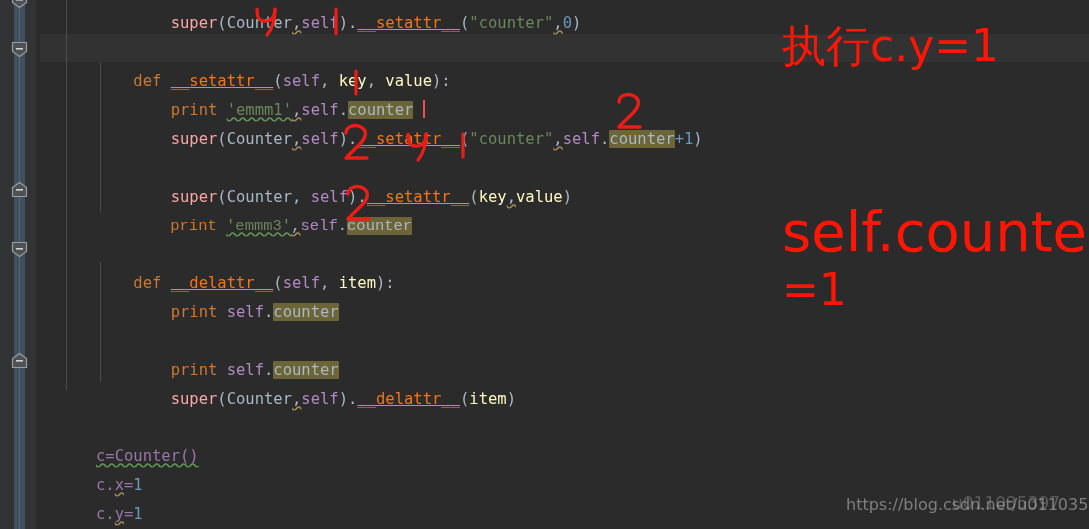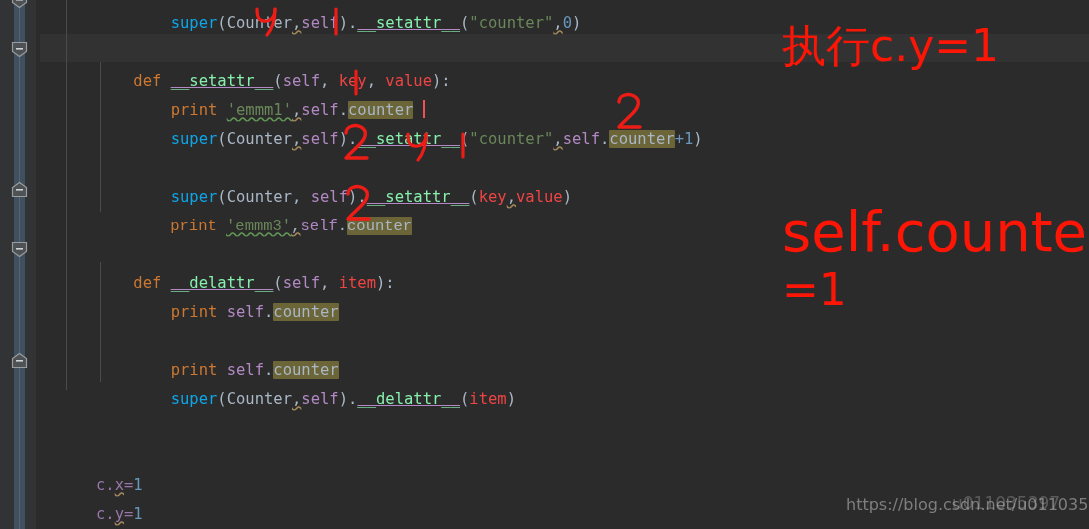--- a/index.html
+++ b/index.html
@@ -73,29 +73,29 @@
   }
   
   .indent-guide {
     position: absolute;
     width: 1px;
     background: #4b4b4b;
   }
 
   
   .kw      { color: #cc7832; }      
-  .fn      { color: #86efac; }
+  .fn      { color: #f97316; }
   .selfk   { color: #b389c5; }      
-  .param   { color: #ef4444; }
+  .param   { color: #fef9c3; }
   .str     { color: #6a8759; }
   .num     { color: #6897bb; }
   .pln     { color: #a9b7c6; }
   .ident   { color: #a9b7c6; }
   .bluid   { color: #9876aa; }
-  .call    { color: #0ea5e9; }
+  .call    { color: #fca5a5; }
   .under   { text-decoration: underline; text-decoration-color: #b389c5; }
 
   .hl {  
     background: #6b6538;
     color: #a9b7c6;
     border-radius: 1px;
   }
   .typo { 
     text-decoration: underline wavy #629755;
     text-decoration-skip-ink: none;
@@ -245,20 +245,23 @@
     <div class="ln" style="top:327px;">
       <span class="pln">        </span><span class="kw">print</span><span class="pln"> </span><span class="selfk">self</span><span class="pln">.</span><span class="hl">counter</span>
     </div>
 
     
     <div class="ln" style="top:356px;">
       <span class="pln">        </span><span class="call">super</span><span class="pln">(</span><span class="ident">Counter</span><span class="warnsq pln">,</span><span class="selfk">self</span><span class="pln">).</span><span class="fn under">__delattr__</span><span class="pln">(</span><span class="param">item</span><span class="pln">)</span>
     </div>
 
     
+    <div class="ln" style="top:413px;">
+      <span class="bluid typo">c=Counter()</span>
+    </div>
 
     
     <div class="ln" style="top:442px;">
       <span class="bluid">c.</span><span class="bluid warnsq">x</span><span class="bluid">=</span><span class="num">1</span>
     </div>
 
     
     <div class="ln" style="top:471px;">
       <span class="bluid">c.</span><span class="bluid warnsq">y</span><span class="bluid">=</span><span class="num">1</span>
     </div>

